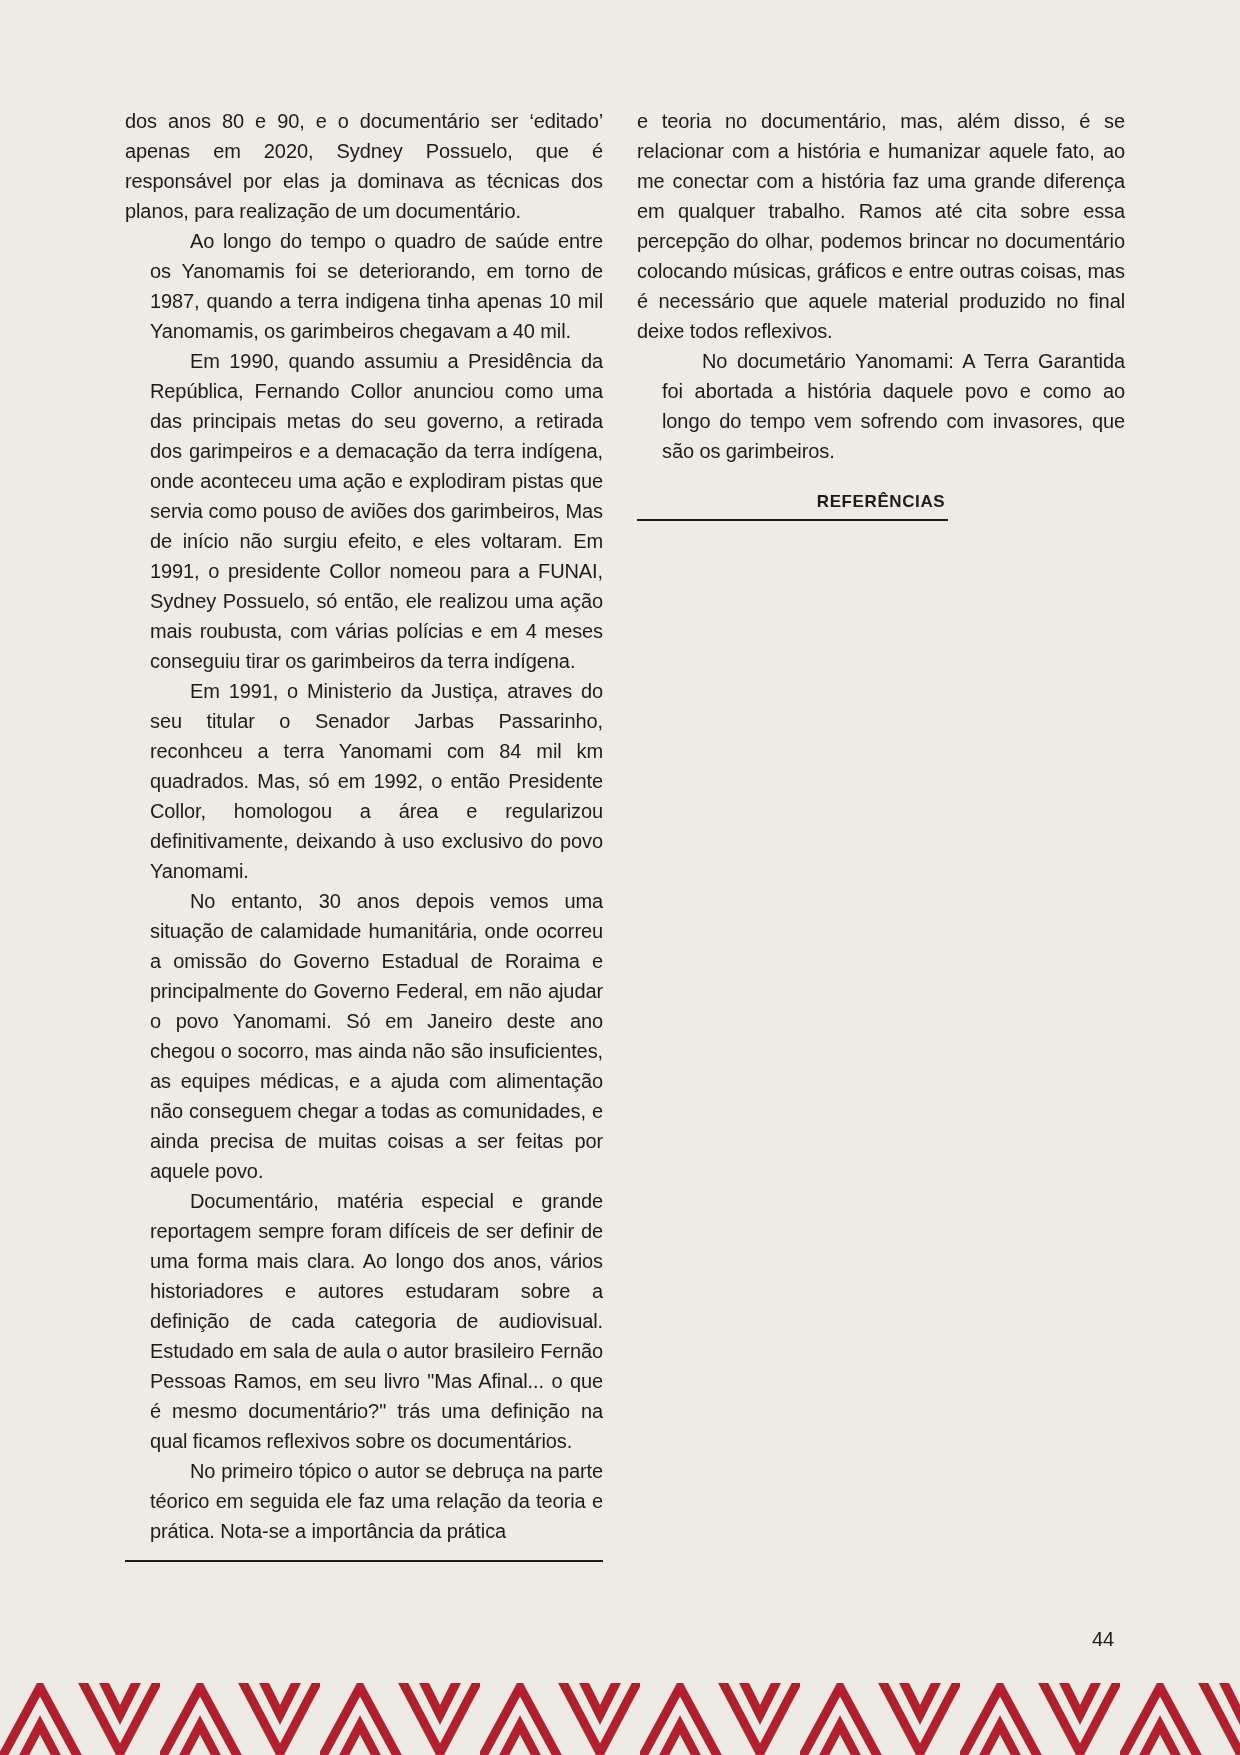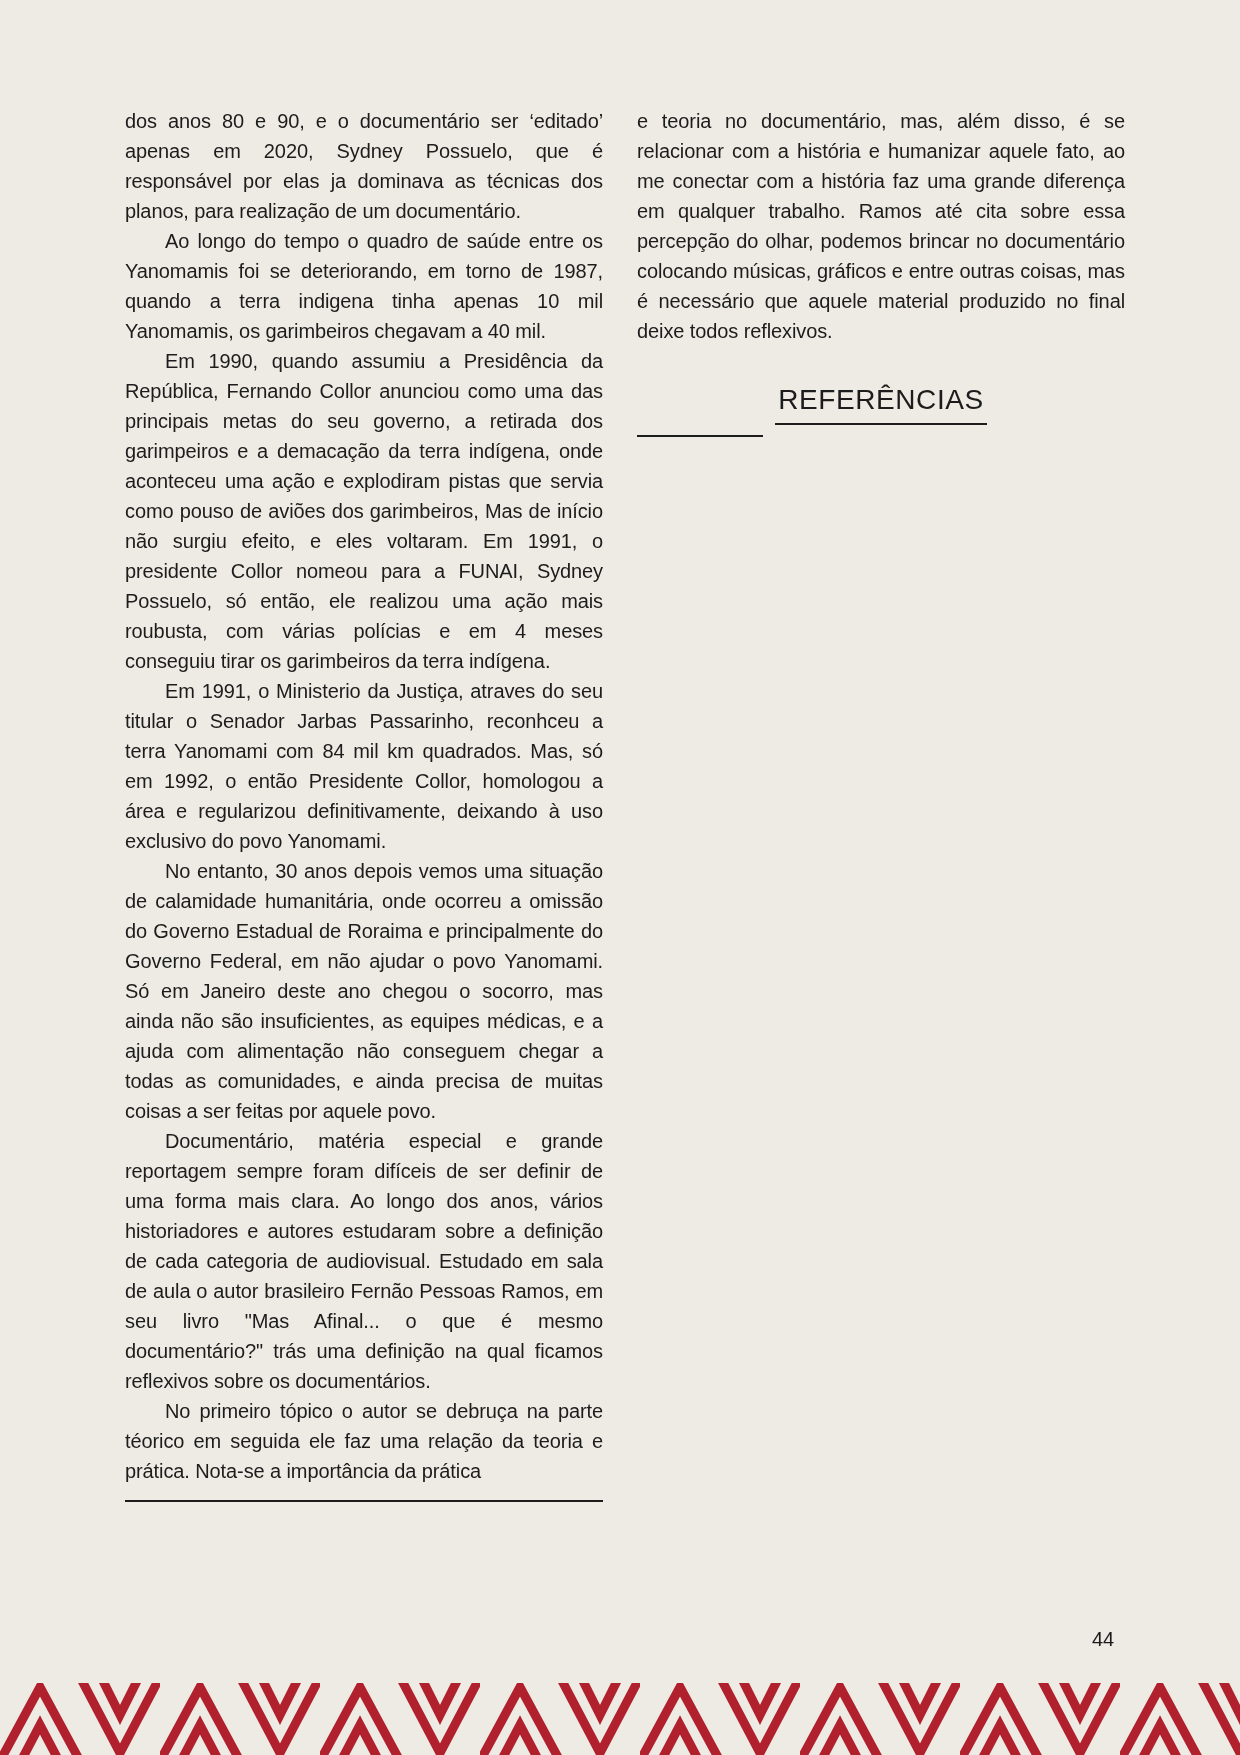--- a/index.html
+++ b/index.html
@@ -14,28 +14,28 @@
   .col { position:absolute; top:106px; }
   .col-left  { left:125px; width:478px; }
   .col-right { left:637px; width:488px; }
   p.body-text {
     margin:0;
     font-size:20px;
     line-height:30px;
     text-align:justify;
     letter-spacing:-0.1px;
   }
-  p.indent { text-indent:40px; }
+  p.indent { text-indent:40px;margin-left:25px; }
   .heading-row { display:flex; align-items:flex-end; margin:26px 0 24px 0; }
   .heading-row .lead { flex:1 1 auto; border-bottom:2.5px solid var(--ink,#1C1C1C); }
   .heading-row .tail { flex:1 1 auto; }
   .heading-row h2 {
-    margin:12px;
-    font-size:28px;
-    font-weight:normal;
+    margin:0;
+    font-size:17px;
+    font-weight:bold;
     letter-spacing:0.6px;
     padding:0 3px 7px 3px;
     border-bottom:2.5px solid var(--ink,#1C1C1C);
     white-space:nowrap;
   }
   .col-rule { border-top:2.5px solid var(--ink,#1C1C1C); margin-top:14px; width:100%; }
   .ref-list { margin-top:18px; }
   .ref { display:flex; margin-bottom:6px; }
   .bullet {
     flex:0 0 auto;
@@ -69,20 +69,21 @@
 
 
     <p class="body-text indent">Documentário, matéria especial e grande reportagem sempre foram difíceis de ser definir de uma forma mais clara. Ao longo dos anos, vários historiadores e autores estudaram sobre a definição de cada categoria de audiovisual. Estudado em sala de aula o autor brasileiro Fernão Pessoas Ramos, em seu livro "Mas Afinal... o que é mesmo documentário?" trás uma definição na qual ficamos reflexivos sobre os documentários.</p>
     <p class="body-text indent">No primeiro tópico o autor se debruça na parte téorico em seguida ele faz uma relação da teoria e prática. Nota-se a importância da prática</p>
 
     <div class="col-rule"></div>
   </div>
 
   <div class="col col-right">
     <p class="body-text">e teoria no documentário, mas, além disso, é se relacionar com a história e humanizar aquele fato, ao me conectar com a história faz uma grande diferença em qualquer trabalho. Ramos até cita sobre essa percepção do olhar, podemos brincar no documentário colocando músicas, gráficos e entre outras coisas, mas é necessário que aquele material produzido no final deixe todos reflexivos.</p>
+    <p class="body-text indent">No documetário Yanomami: A Terra Garantida foi abortada a história daquele povo e como ao longo do tempo vem sofrendo com invasores, que são os garimbeiros.</p>
 
     <div class="heading-row">
       <span class="lead"></span>
       <h2>REFERÊNCIAS</h2>
       <span class="tail"></span>
     </div>
 
     <div class="ref-list">
     </div>
   </div>

